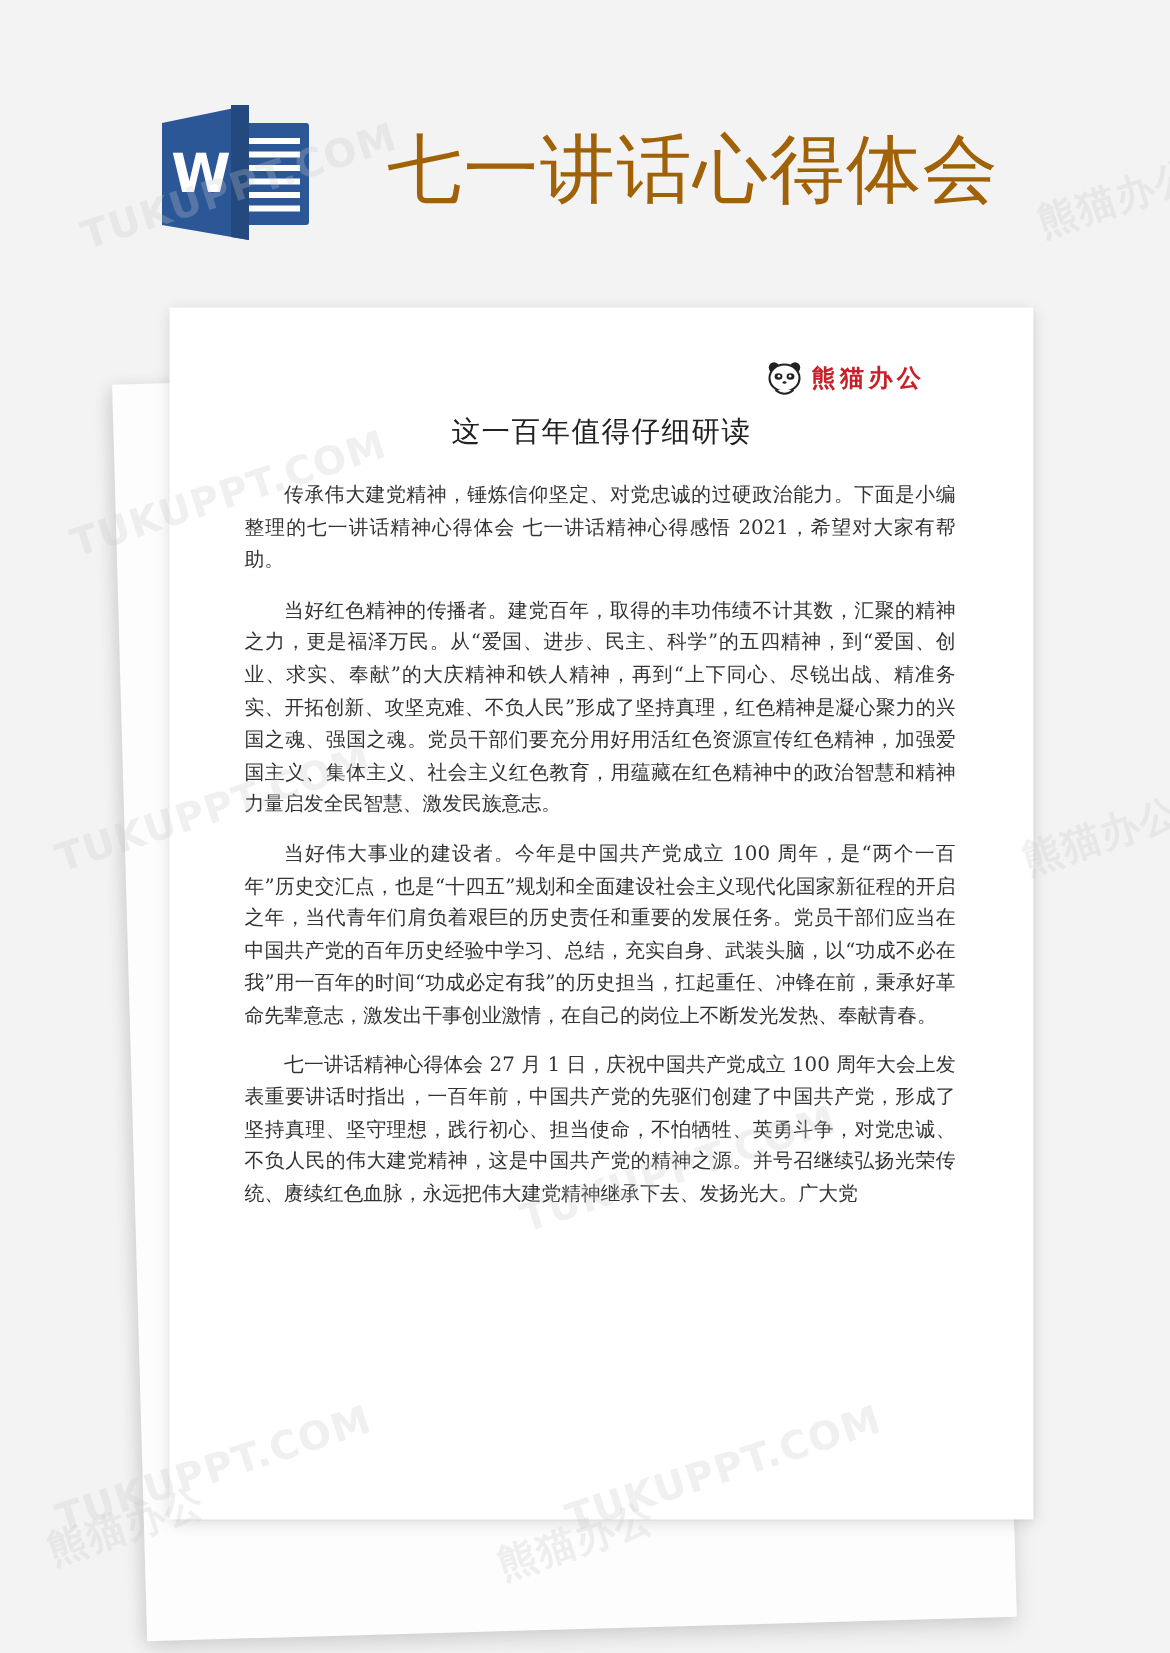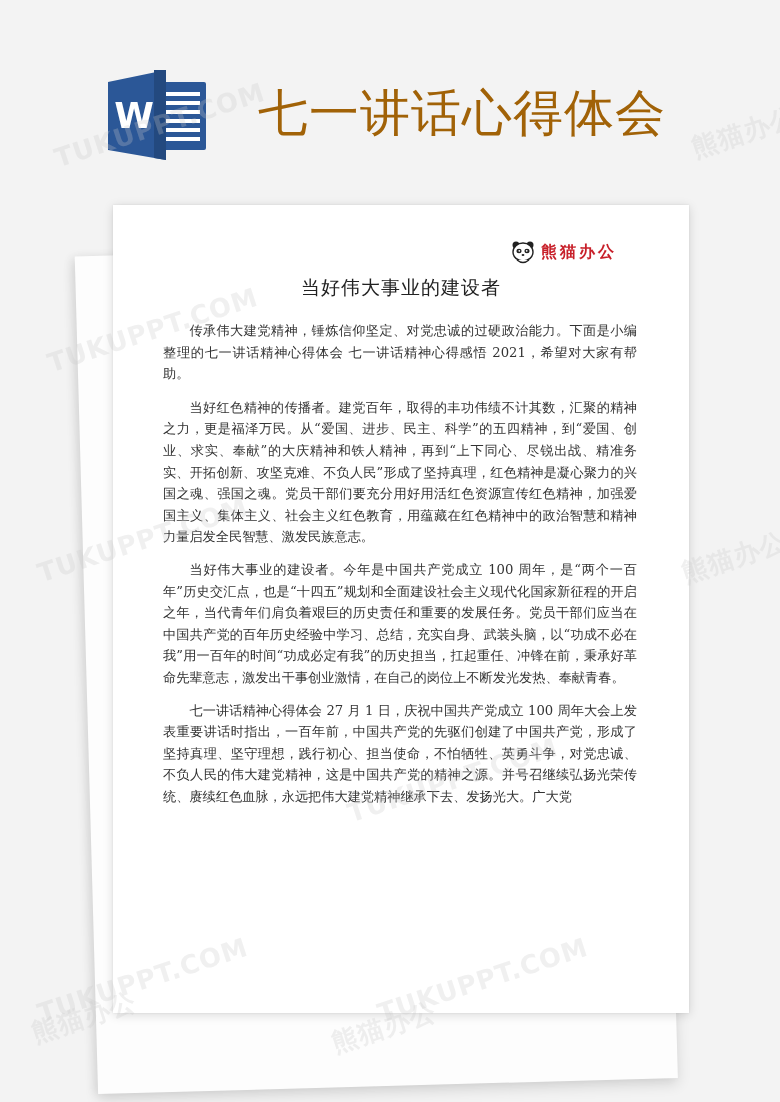--- a/index.html
+++ b/index.html
@@ -91,21 +91,21 @@
       <ellipse cx="8" cy="11" rx="2.6" ry="2.2" fill="#222"></ellipse>
       <ellipse cx="16" cy="11" rx="2.6" ry="2.2" fill="#222"></ellipse>
       <circle cx="8.3" cy="10.8" r="0.9" fill="#fff"></circle>
       <circle cx="15.7" cy="10.8" r="0.9" fill="#fff"></circle>
       <ellipse cx="12" cy="15" rx="1.4" ry="0.9" fill="#222"></ellipse>
       <path d="M6 20 Q12 25 18 20" stroke="#222" stroke-width="1.4" fill="#fff"></path>
     </svg>
     <span class="logo-text">熊猫办公</span>
   </div>
 
-  <div class="doc-title">当好伟大事业的建设者</div>
+  <div class="doc-title">这一百年值得仔细研读</div>
 
   <div class="body">
     <p class="first">传承伟大建党精神，锤炼信仰坚定、对党忠诚的过硬政治能力。下面是小编整理的七一讲话精神心得体会 七一讲话精神心得感悟 2021，希望对大家有帮助。</p>
     <p>当好红色精神的传播者。建党百年，取得的丰功伟绩不计其数，汇聚的精神之力，更是福泽万民。从“爱国、进步、民主、科学”的五四精神，到“爱国、创业、求实、奉献”的大庆精神和铁人精神，再到“上下同心、尽锐出战、精准务实、开拓创新、攻坚克难、不负人民”形成了坚持真理，红色精神是凝心聚力的兴国之魂、强国之魂。党员干部们要充分用好用活红色资源宣传红色精神，加强爱国主义、集体主义、社会主义红色教育，用蕴藏在红色精神中的政治智慧和精神力量启发全民智慧、激发民族意志。</p>
     <p>当好伟大事业的建设者。今年是中国共产党成立 100 周年，是“两个一百年”历史交汇点，也是“十四五”规划和全面建设社会主义现代化国家新征程的开启之年，当代青年们肩负着艰巨的历史责任和重要的发展任务。党员干部们应当在中国共产党的百年历史经验中学习、总结，充实自身、武装头脑，以“功成不必在我”用一百年的时间“功成必定有我”的历史担当，扛起重任、冲锋在前，秉承好革命先辈意志，激发出干事创业激情，在自己的岗位上不断发光发热、奉献青春。</p>
     <p>七一讲话精神心得体会 27 月 1 日，庆祝中国共产党成立 100 周年大会上发表重要讲话时指出，一百年前，中国共产党的先驱们创建了中国共产党，形成了坚持真理、坚守理想，践行初心、担当使命，不怕牺牲、英勇斗争，对党忠诚、不负人民的伟大建党精神，这是中国共产党的精神之源。并号召继续弘扬光荣传统、赓续红色血脉，永远把伟大建党精神继承下去、发扬光大。广大党</p>
   </div>
 
   <div class="wm" style="left:-70px;top:110px;">TUKUPPT.COM</div>
   <div class="wm" style="left:-80px;top:320px;">TUKUPPT.COM</div>

